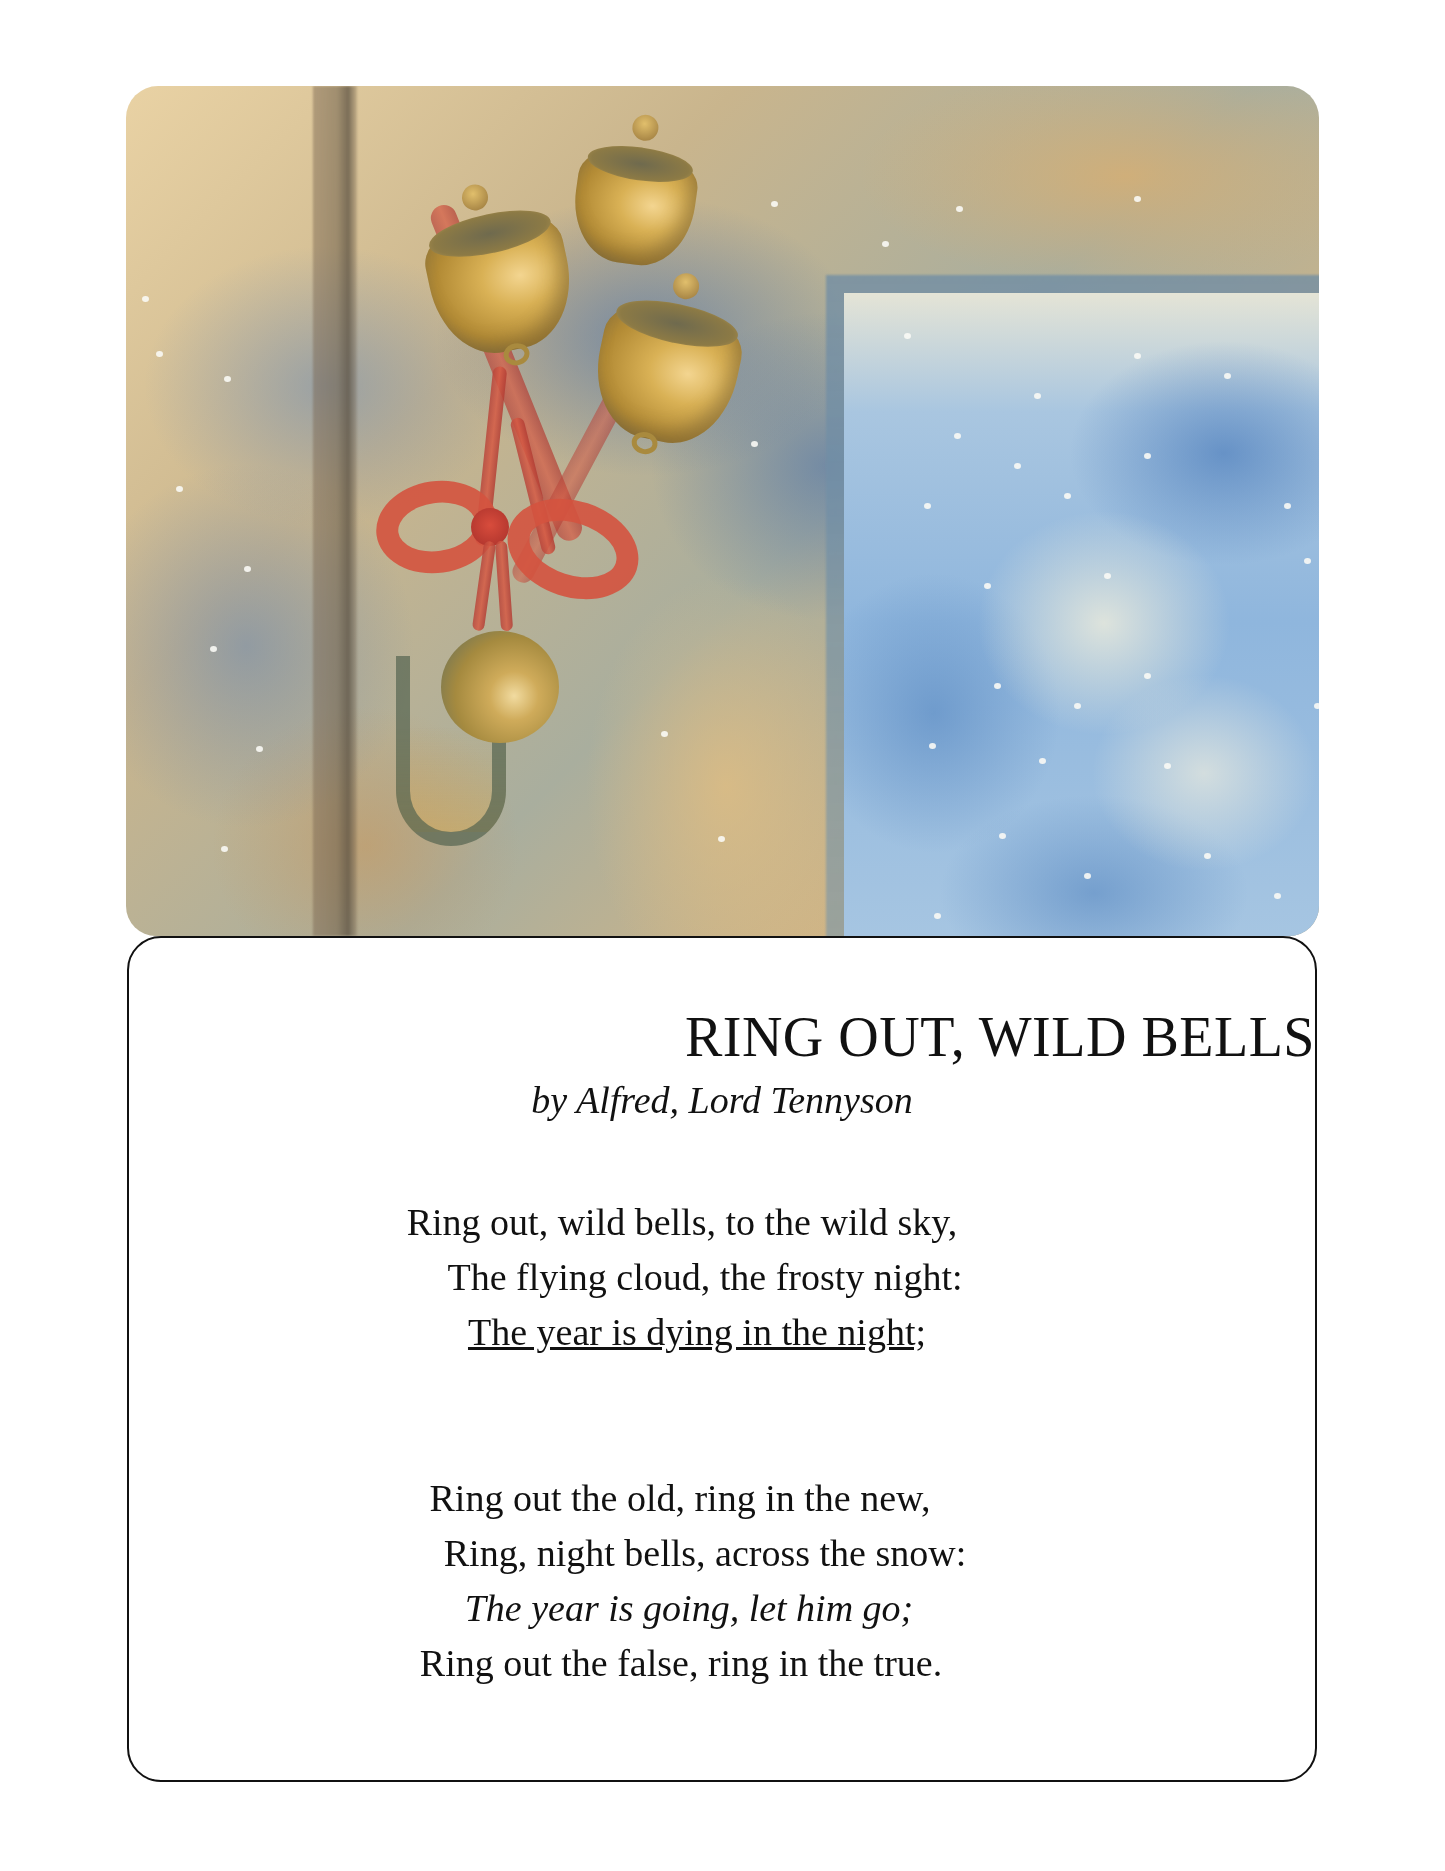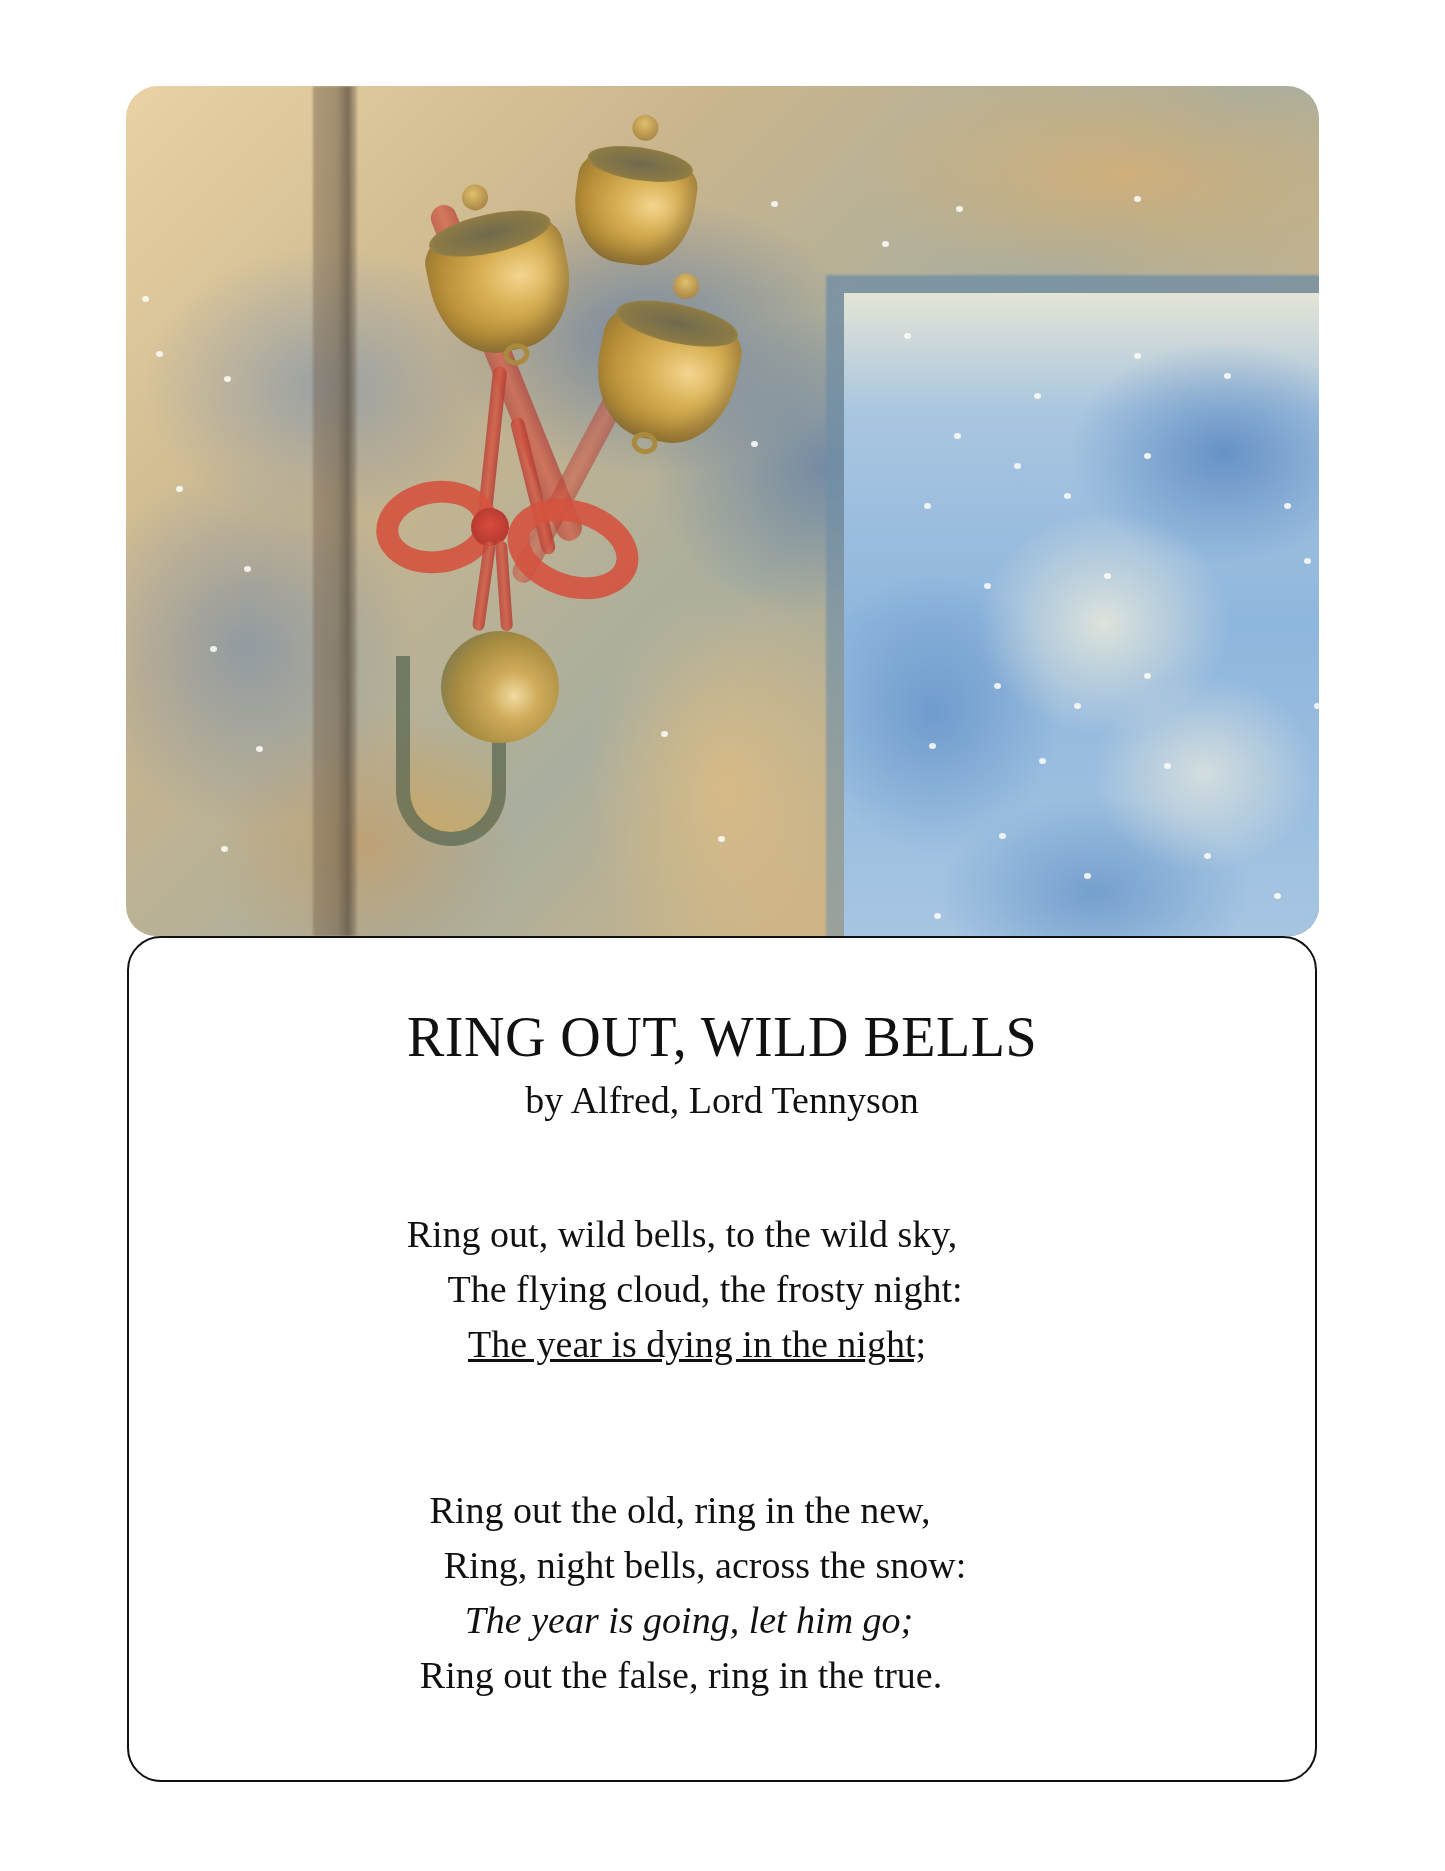--- a/index.html
+++ b/index.html
@@ -184,37 +184,39 @@
     .poem-title {
       position: absolute;
       left: 0;
       right: 0;
       top: 67px;
       font-size: 56px;
       line-height: 64px;
       font-weight: normal;
       letter-spacing: 0.5px;
       margin: 0;
+      text-align: right;
     }
     .poem-author {
       position: absolute;
       left: 0;
       right: 0;
       top: 140px;
       font-size: 38px;
       line-height: 44px;
+      font-style: italic;
       margin: 0;
     }
     .stanza {
       position: absolute;
       left: 0;
       right: 0;
       font-size: 38px;
       line-height: 55px;
-      margin: 12px;
+      margin: 0;
     }
     .stanza-1 { top: 257px; }
     .stanza-2 { top: 533px; }
     .poem-line {
       display: block;
       white-space: pre;
     }
     .stanza-1 .line-0 { transform: translateX(-40px); }
     .stanza-1 .line-1 { transform: translateX(-17px); }
     .stanza-1 .line-2 { transform: translateX(-25px); text-decoration: underline; }

